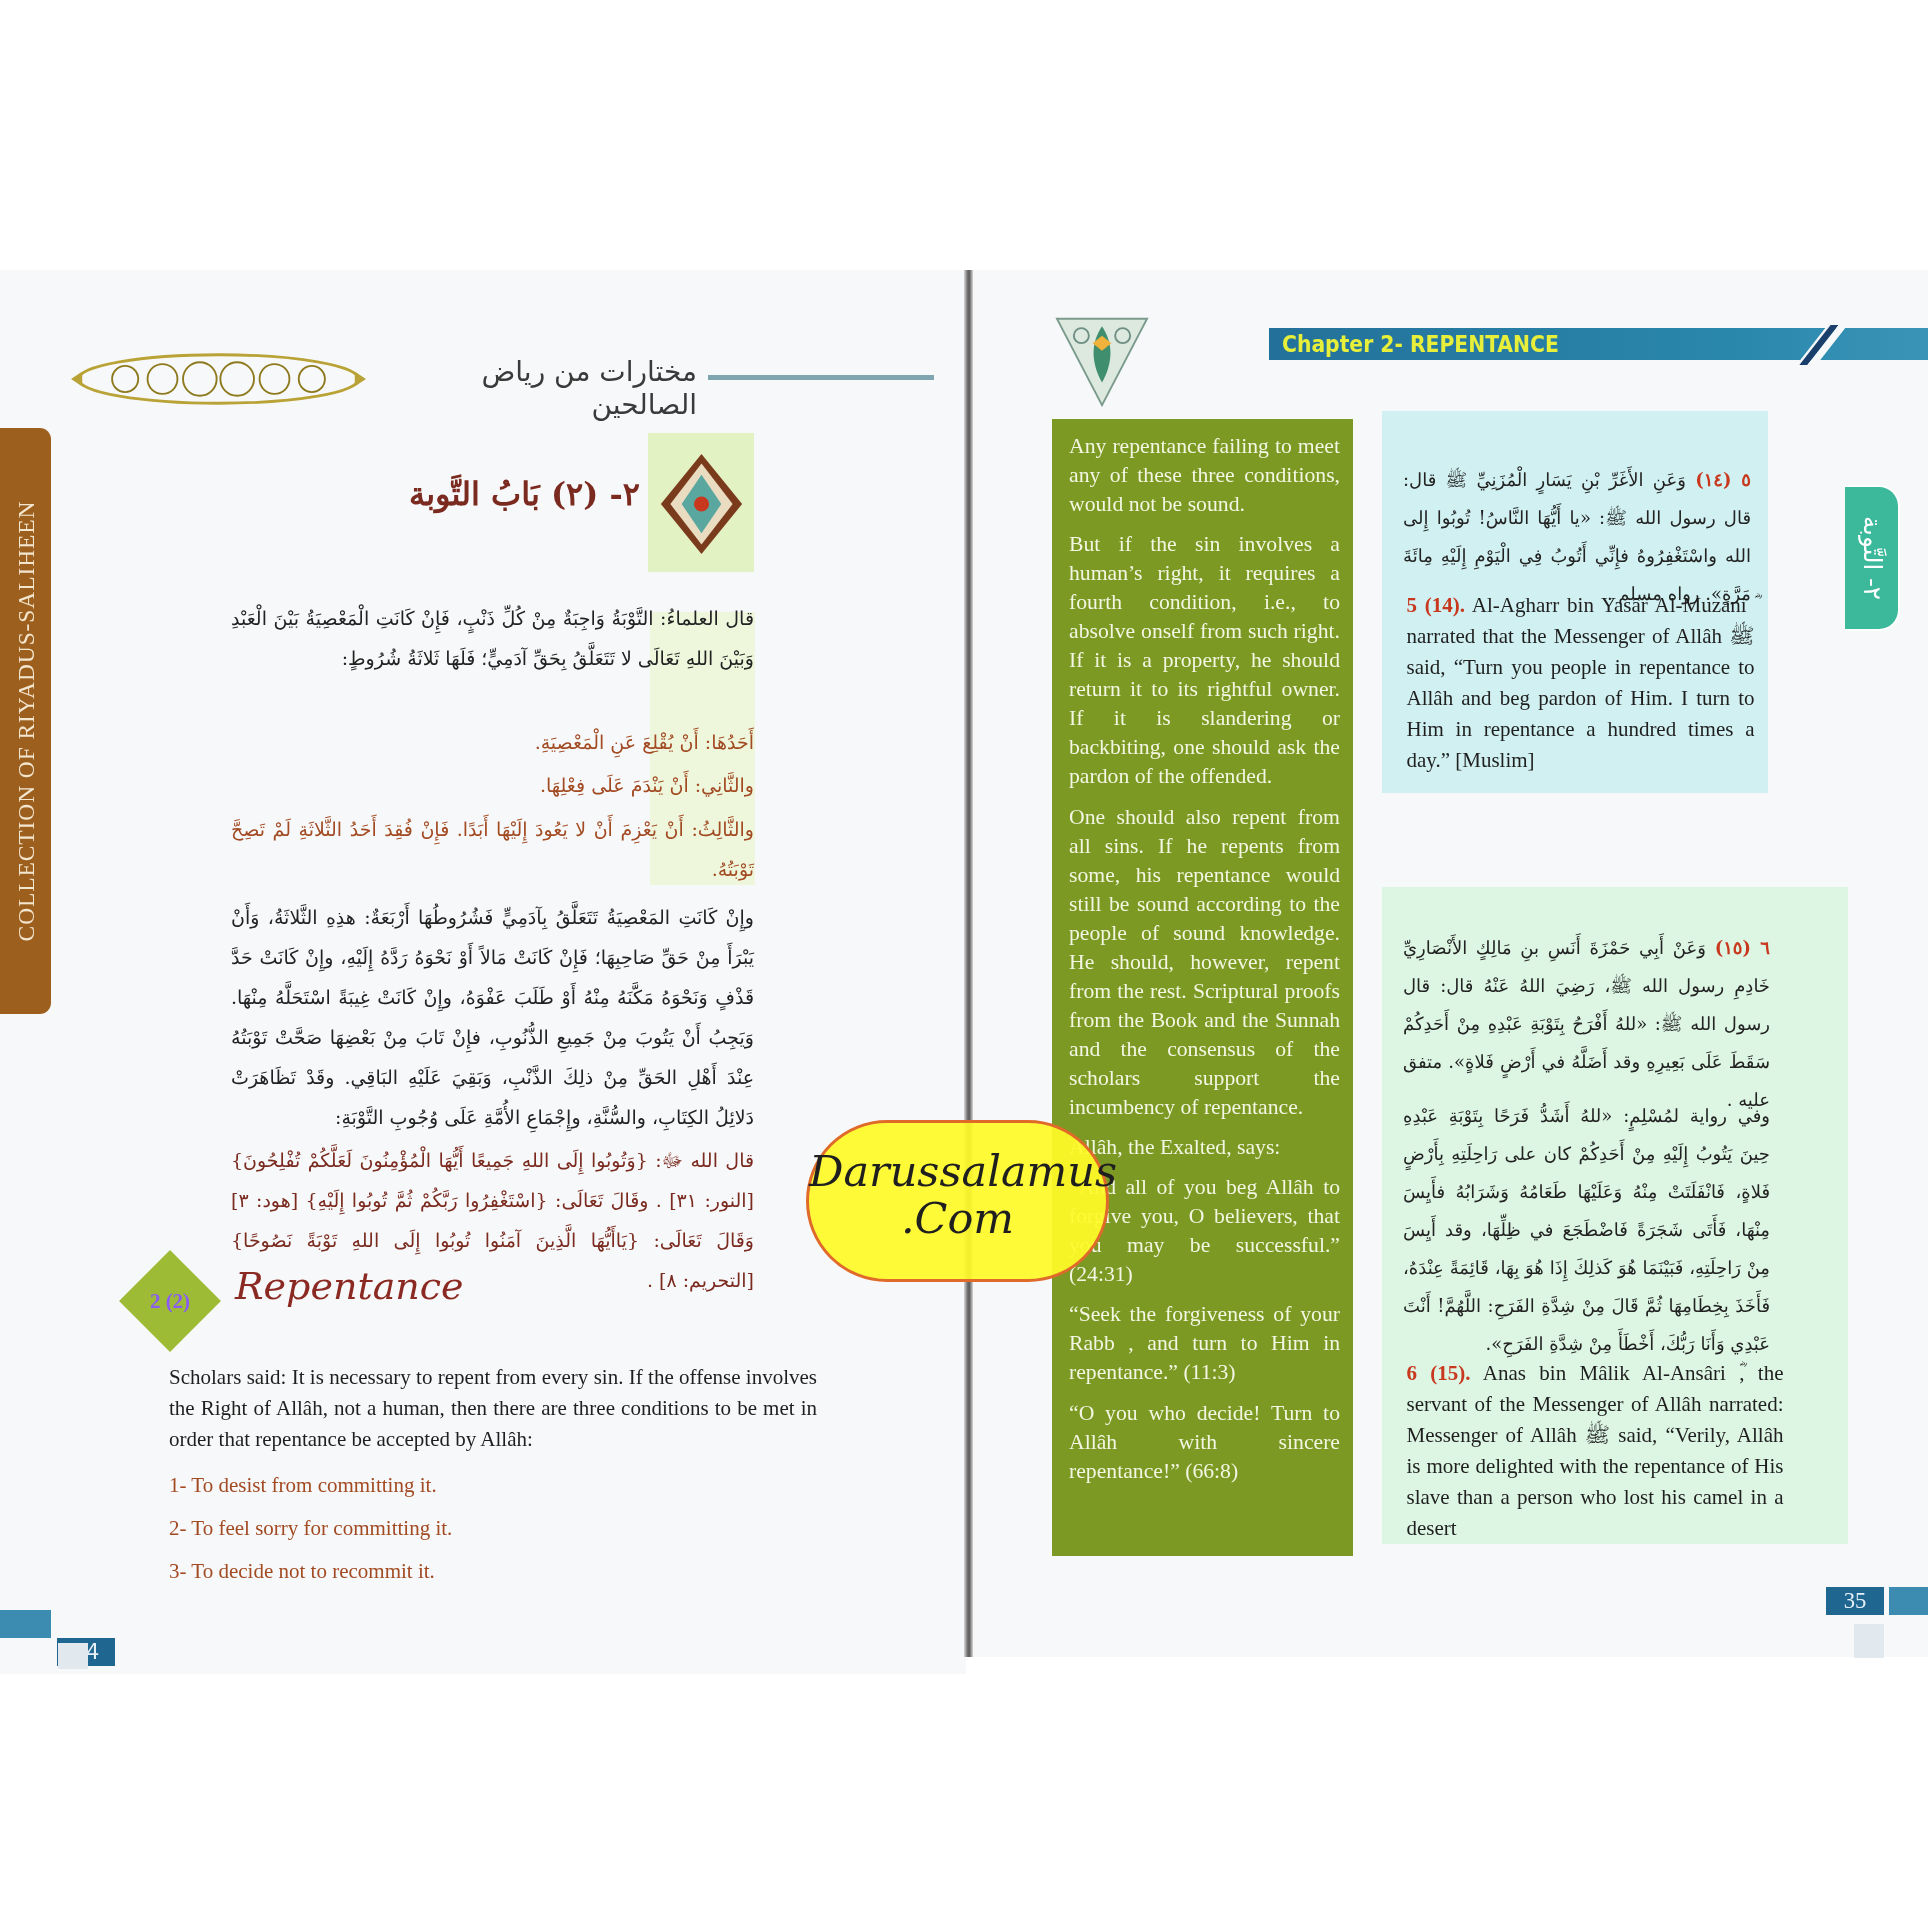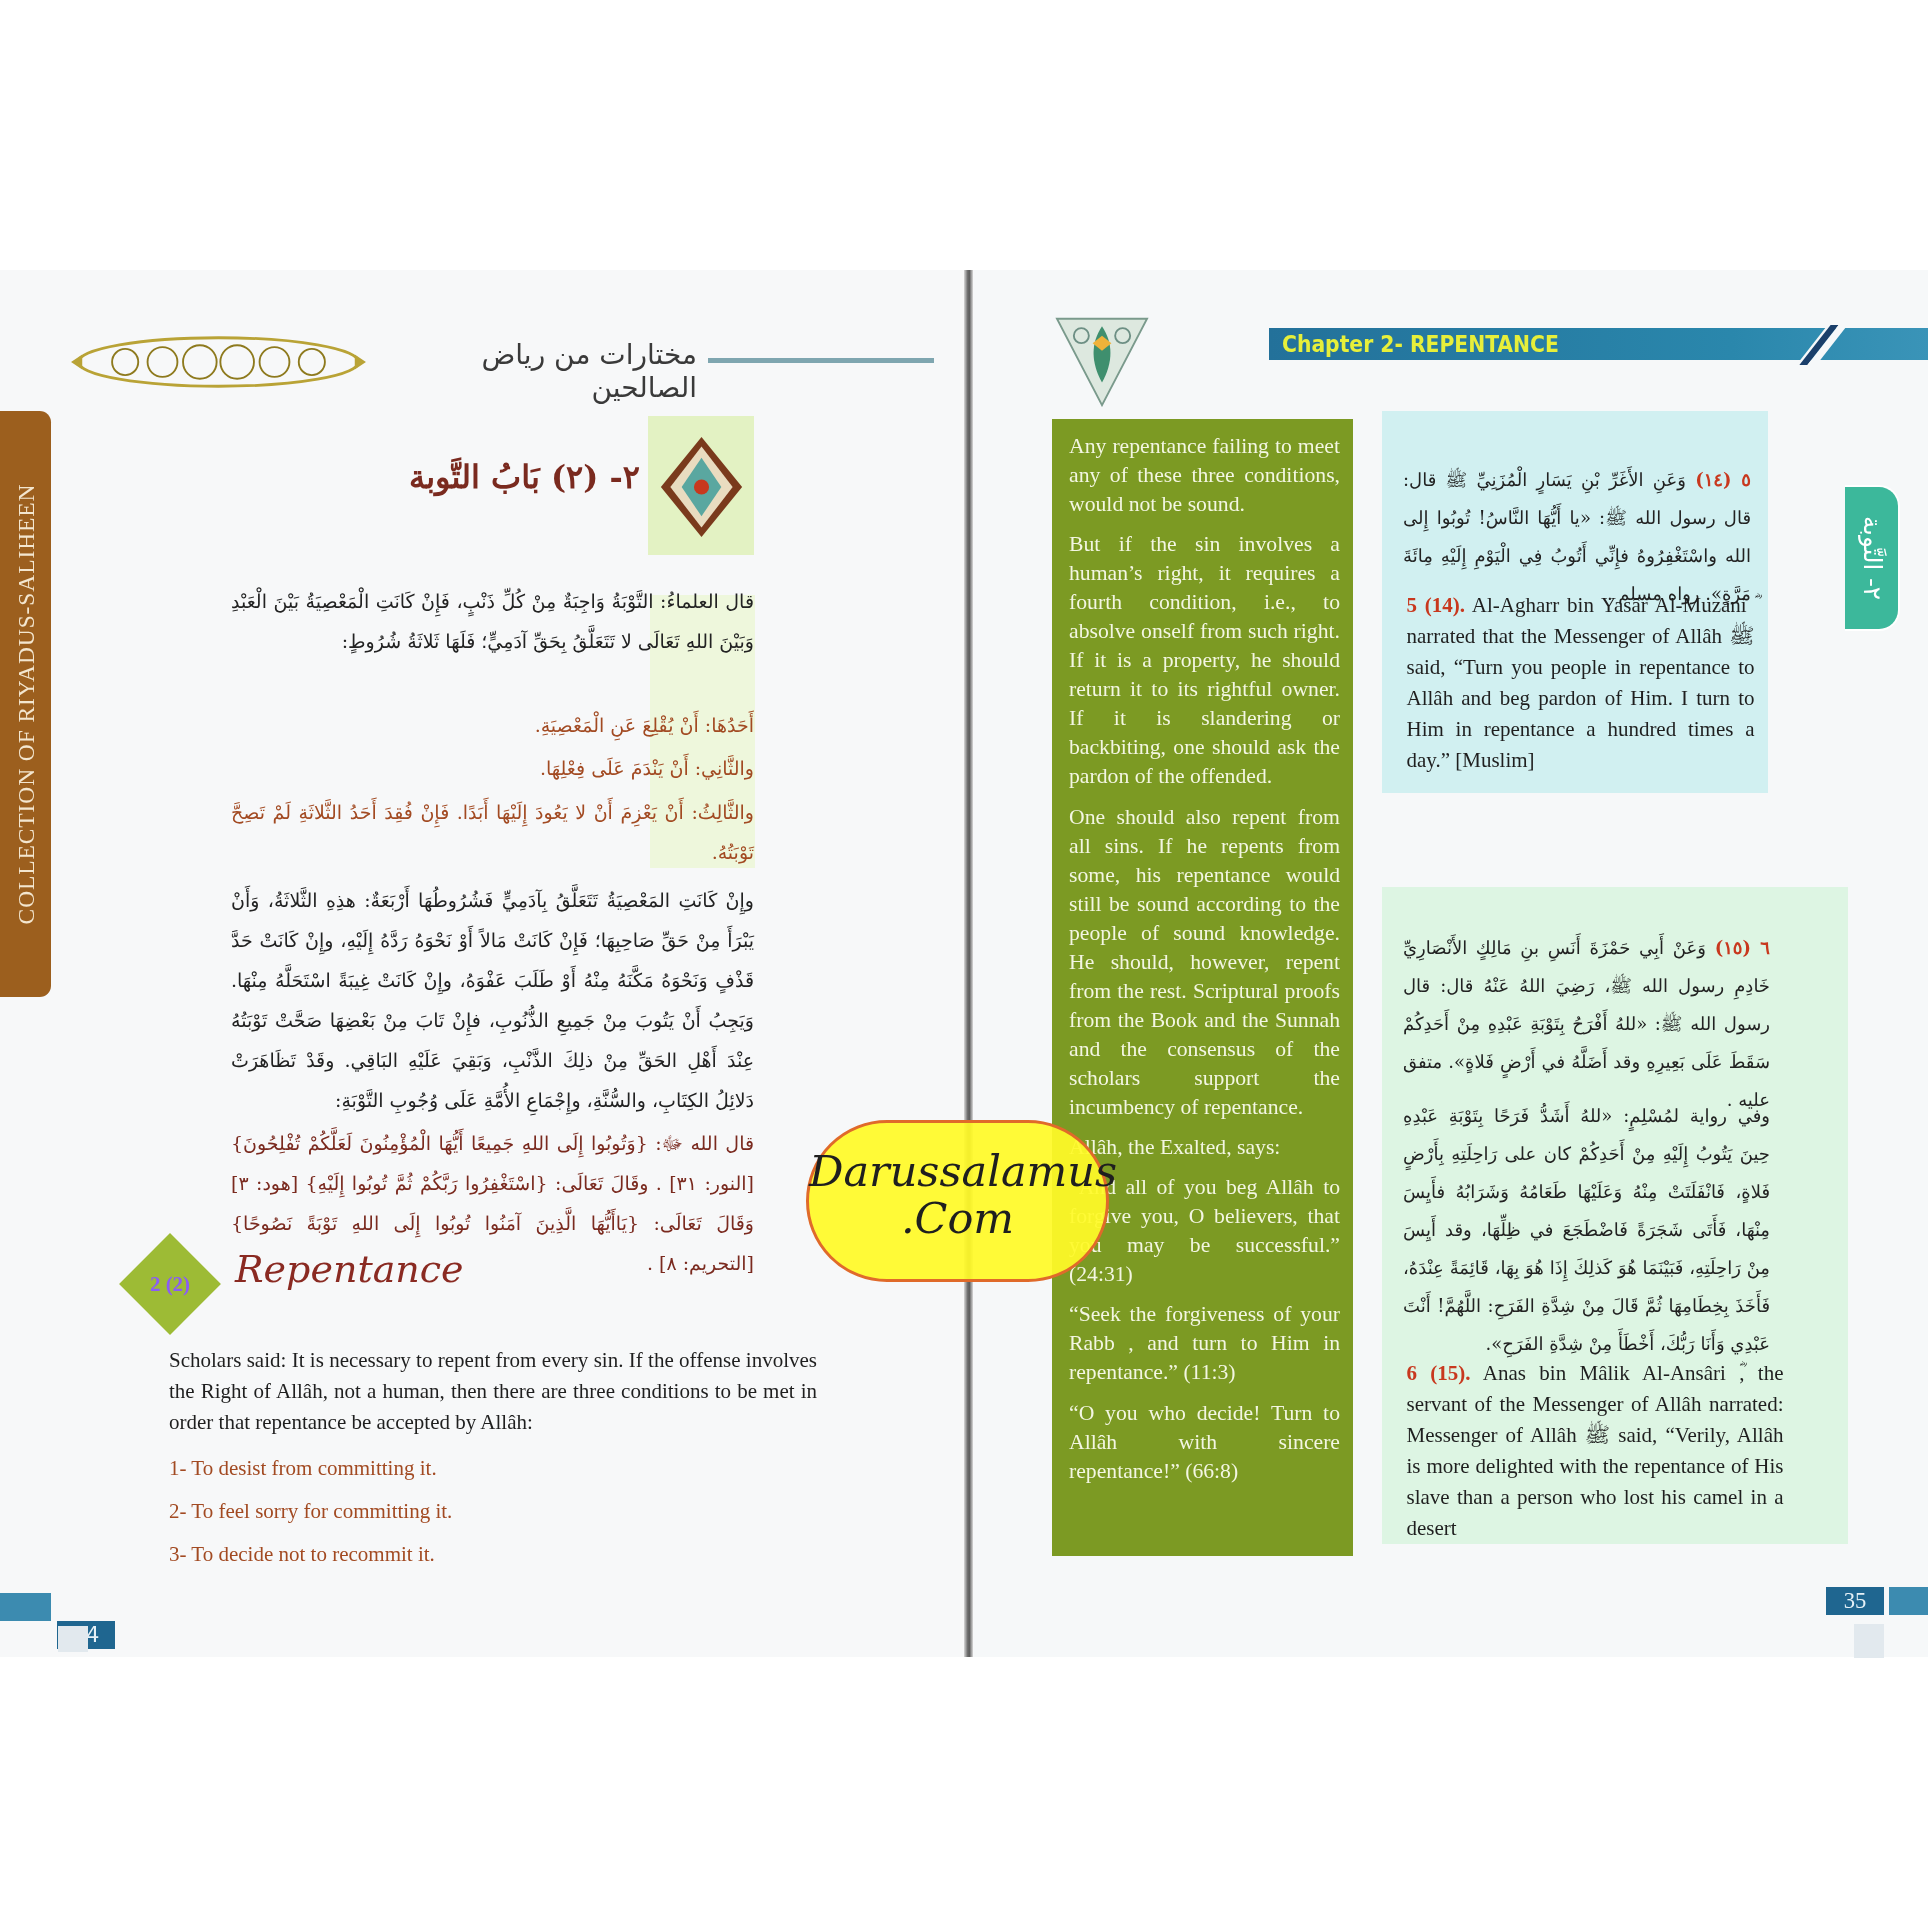--- a/index.html
+++ b/index.html
@@ -1,20 +1,20 @@
 <!DOCTYPE html>
 <html style="font-size:15px"><head>
   <meta charset="utf-8">
   <style>
     * { box-sizing: border-box; margin: 0; padding: 0; }
     html, body { width: 1928px; height: 1928px; background: #ffffff; overflow: hidden; }
     body { position: relative; font-family: "Liberation Serif", serif; }
 
     .spread { position: absolute; left: 0; top: 270px; width: 1928px; height: 1387px; background: #f7f8f9; }
-    .page-left { position: absolute; left: 0; top: 0; width: 966px; height: 100%; background: #f7f8f9; }
+    .page-left { position: absolute; left: 0; top: 17px; width: 966px; height: 100%; background: #f7f8f9; }
     .page-right { position: absolute; left: 974px; top: 0; width: 955px; height: 100%; background: #f6f8f9; }
     .spine { position: absolute; left: 964px; top: 0; width: 9.4px; height: 100%; background: linear-gradient(90deg,#d8d8d8,#6e6e6e 40%,#5c5c5c 60%,#d8d8d8); }
 
     
     .ornament-gold { position: absolute; left: 68px; top: 64px; width: 301px; height: 56px; }
     .header-arabic { position: absolute; left: 377px; top: 68px; width: 320px; font-family: "DejaVu Sans", sans-serif; font-size: 28px; color: #3a3a3a; direction: rtl; text-align: right; }
     .header-rule-left { position: absolute; left: 708px; top: 88px; width: 226px; height: 4.7px; background: #7fa6b0; }
 
     .side-tab-left { position: absolute; left: 0; top: 141px; width: 51px; height: 586px; background: #9c5f1e; border-radius: 0 11.3px 11.3px 0; }
     .side-tab-left span { position: absolute; left: 50%; top: 50%; transform: translate(-50%,-50%) rotate(-90deg); white-space: nowrap; color: #f3e6cf; font-size: 23.5px; letter-spacing: 0.9px; }

